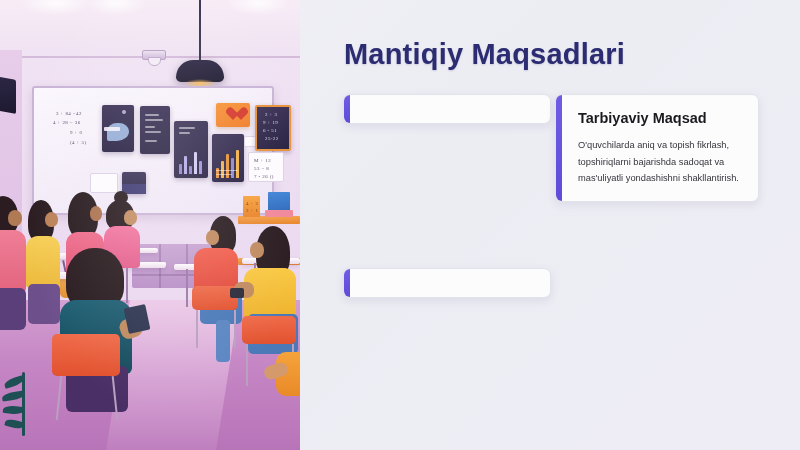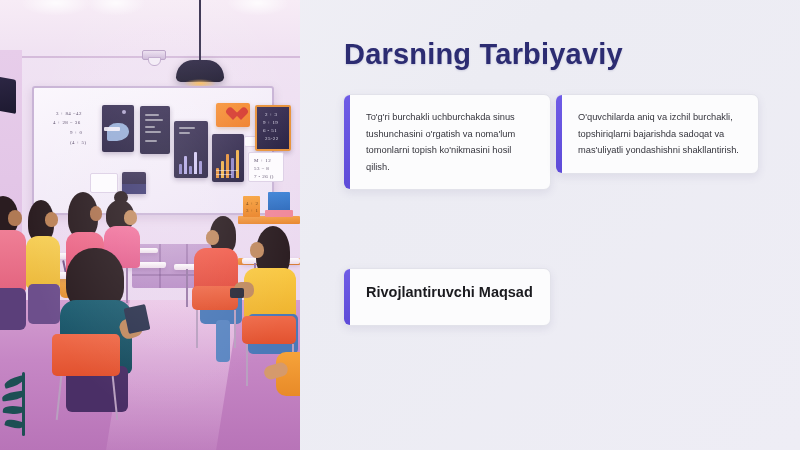--- a/index.html
+++ b/index.html
@@ -308,37 +308,36 @@
     <div class="stu" style="left:276px;top:352px;">
       <div class="body" style="left:0;top:0;width:34px;height:44px;background:linear-gradient(180deg,#f6a33a 0%,#e88a28 100%);border-radius:10px;"></div>
       <div class="body" style="left:-12px;top:12px;width:24px;height:14px;background:#d59a6c;border-radius:7px;transform:rotate(-16deg);"></div>
     </div>
 
     <div class="haze"></div>
   </div>
 
   <div class="content">
 
-    <div class="title">Darsning Tarbiyaviy</div>
+    <div class="title">Mantiqiy Maqsadlari</div>
 
     <div class="cards">
 
       <div class="card card1">
         <div class="c-inner">
-          <div class="c-body">To'g'ri burchakli uchburchakda sinus tushunchasini o'rgatish va noma'lum tomonlarni topish ko'nikmasini hosil qilish.</div>
         </div>
       </div>
 
       <div class="card card2">
         <div class="c-inner">
-          <div class="c-body">O'quvchilarda aniq va izchil burchakli, topshiriqlarni bajarishda sadoqat va mas'uliyatli yondashishni shakllantirish.</div>
+          <div class="c-title">Tarbiyaviy Maqsad</div>
+          <div class="c-body">O'quvchilarda aniq va topish fikrlash, topshiriqlarni bajarishda sadoqat va mas'uliyatli yondashishni shakllantirish.</div>
         </div>
       </div>
 
       <div class="card card3">
         <div class="c-inner">
-          <div class="c-title">Rivojlantiruvchi Maqsad</div>
         </div>
       </div>
 
     </div>
   </div>
 </div>
 
 </body></html>

